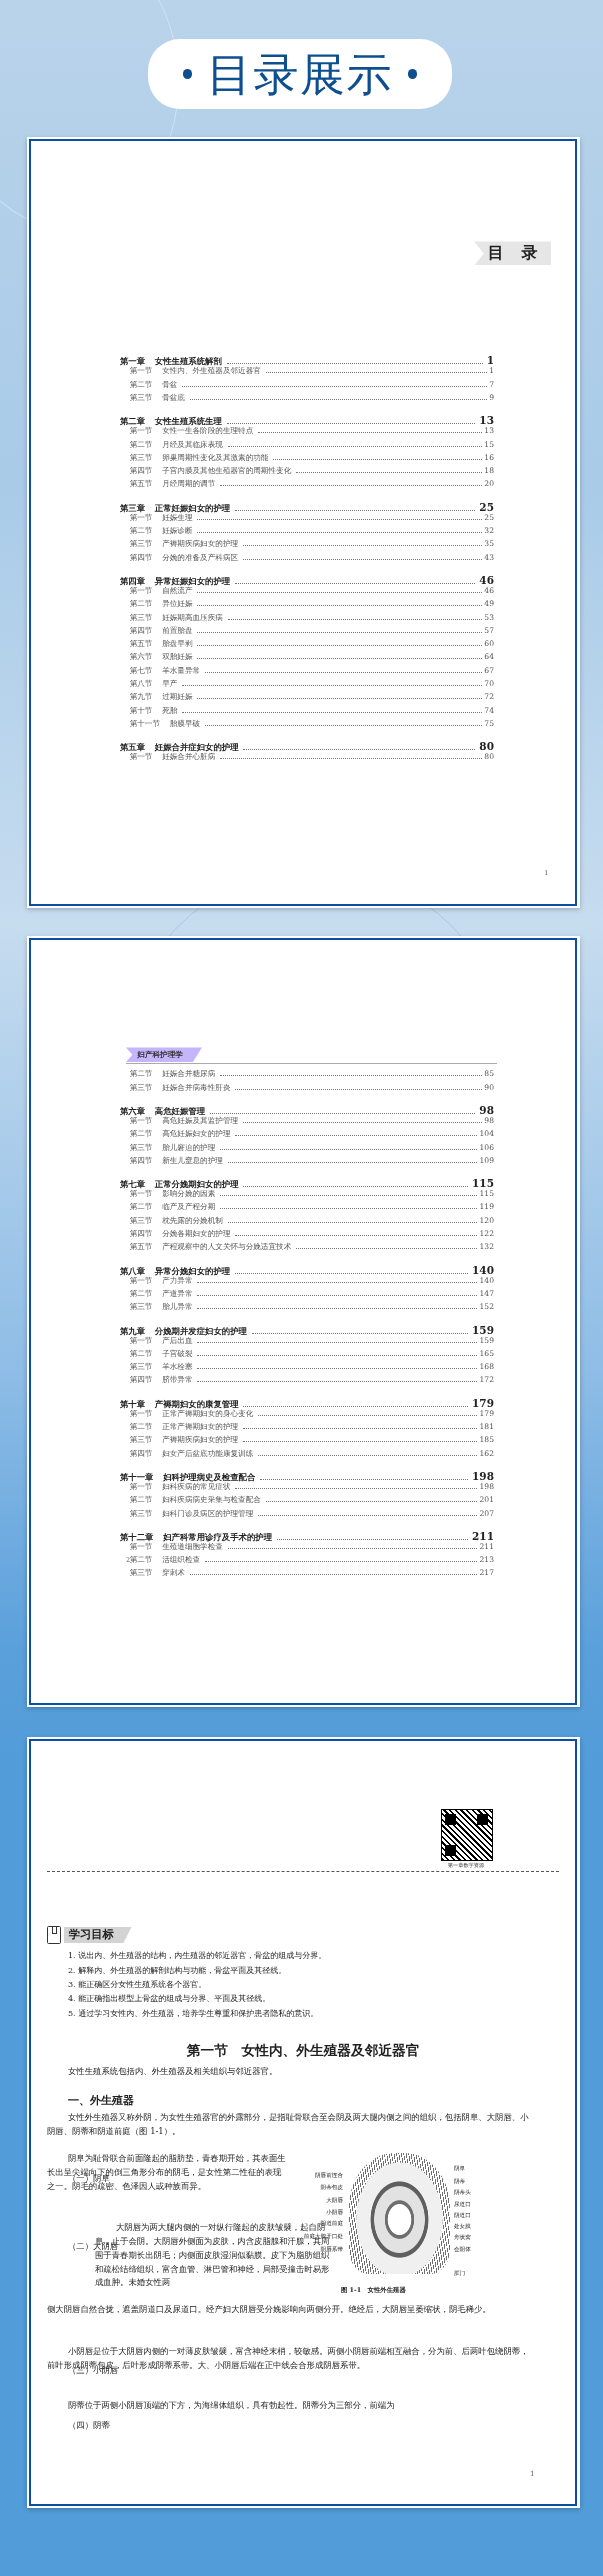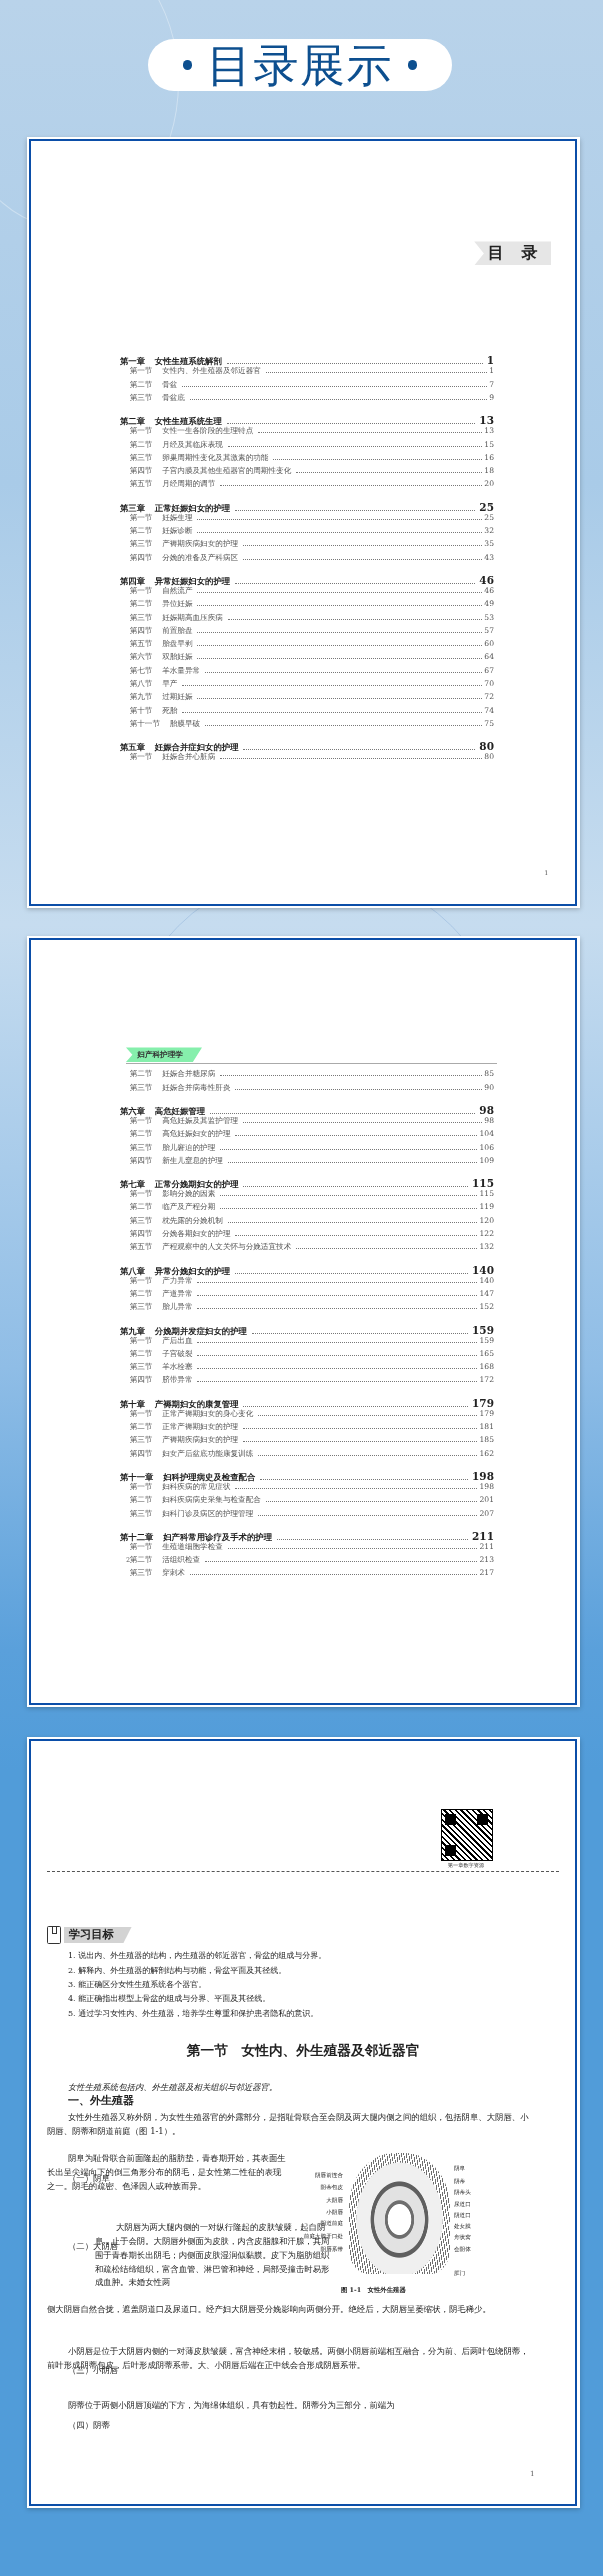--- a/index.html
+++ b/index.html
@@ -1,40 +1,40 @@
 <!DOCTYPE html>
 <html style="font-size:13px"><head>
 <meta charset="utf-8">
 <style>
   html,body{margin:0;padding:0;}
   body{width:604px;height:2576px;position:relative;overflow:hidden;
     font-family:"DejaVu Serif","Liberation Serif",serif;color:#333;
     background:linear-gradient(180deg,#b9d3ea 0px,#a9cbe8 483px,#c6dcef 925px,#8fbde6 1368px,#5aa0db 1650px,#519cd9 1770px,#519cd9 2576px);}
   .bg-arc{position:absolute;border-radius:50%;border:1.6px solid rgba(255,255,255,.35);}
-  .header-pill{position:absolute;left:148px;top:39px;width:304px;height:52px;background:#fff;border-radius:32px;
+  .header-pill{position:absolute;left:148px;top:39px;width:304px;height:70px;background:#fff;border-radius:32px;
     display:flex;align-items:center;justify-content:center;gap:14.5px;}
   .header-pill .dot{width:9.7px;height:9.7px;border-radius:50%;background:#0d4f8f;}
   .header-pill .title{font-family:"DejaVu Sans","Liberation Sans",sans-serif;font-size:45px;color:#0d4f8f;letter-spacing:1.6px;line-height:1;}
   .page{position:absolute;left:26.6px;width:553px;height:771px;background:#fff;
     box-shadow:0 1.6px 4.8px rgba(0,0,0,.25);}
   .page .inner{position:absolute;left:2.4px;top:2.4px;right:2.4px;bottom:2.4px;border:2.4px solid #0b4ea8;background:#fff;}
   .toc-title{position:absolute;right:24px;top:100px;height:24px;width:77px;background:#e6e6e6;
     clip-path:polygon(0 0,100% 0,100% 100%,0 100%,9.7px 50%);font-family:"DejaVu Sans",sans-serif;font-weight:bold;
     font-size:16px;color:#222;display:flex;align-items:center;justify-content:center;gap:17.7px;}
   .toc{position:absolute;left:89px;width:374px;}
   .toc .ch{display:flex;align-items:baseline;font-size:8.4px;font-weight:bold;color:#222;margin-top:8px;height:12px;}
   .toc .ch .num{font-size:10.5px;margin-left:1.6px;}
   .toc .sec{display:flex;align-items:baseline;font-size:7.6px;color:#555;height:13.3px;padding-left:9.7px;}
   .toc .lbl{white-space:nowrap;}
   .toc .name{white-space:nowrap;margin-left:9.7px;}
   .toc .dots{flex:1;border-bottom:1.2px dotted #777;margin:0 2.4px 2.4px 4.8px;}
   .toc .pg{white-space:nowrap;}
   .pnum{position:absolute;font-size:6.4px;color:#555;}
   .book-header{position:absolute;left:95px;top:107px;width:371px;height:16px;border-bottom:1.6px solid #aaa;}
-  .book-header .tag{position:absolute;left:0;top:0;width:76px;height:14.5px;background:#86efac;
+  .book-header .tag{position:absolute;left:0;top:0;width:76px;height:14.5px;background:#c4b5fd;
     clip-path:polygon(0 0,100% 0,88% 100%,0 100%,6.4px 50%);font-family:"DejaVu Sans",sans-serif;font-size:7.6px;font-weight:bold;color:#333;
     display:flex;align-items:center;padding-left:11.3px;box-sizing:border-box;}
   .chapter-banner{position:absolute;left:121px;top:93px;width:249px;height:27px;}
   .chapter-banner .bar{position:absolute;left:0;bottom:0;width:241px;height:14.5px;background:#c9c9c9;}
   .chapter-banner .txt{position:absolute;left:32px;bottom:1.6px;font-size:21px;font-weight:bold;color:#333;letter-spacing:0.8px;white-space:nowrap;}
   .qr{position:absolute;left:410px;top:68px;width:50px;height:50px;
     background:
       linear-gradient(#000,#000) 3.2px 3.2px/11.3px 11.3px no-repeat,
       linear-gradient(#000,#000) 35px 3.2px/11.3px 11.3px no-repeat,
       linear-gradient(#000,#000) 3.2px 35px/11.3px 11.3px no-repeat,
@@ -492,21 +492,21 @@
     </div>
     <div class="objectives">
       <div>1. 说出内、外生殖器的结构，内生殖器的邻近器官，骨盆的组成与分界。</div>
       <div>2. 解释内、外生殖器的解剖结构与功能，骨盆平面及其径线。</div>
       <div>3. 能正确区分女性生殖系统各个器官。</div>
       <div>4. 能正确指出模型上骨盆的组成与分界、平面及其径线。</div>
       <div>5. 通过学习女性内、外生殖器，培养学生尊重和保护患者隐私的意识。</div>
     </div>
 
     <div class="sec-title">第一节　女性内、外生殖器及邻近器官</div>
-    <div class="body-text" style="left:37px;top:340px;font-style:italic;">女性生殖系统包括内、外生殖器及相关组织与邻近器官。</div>
+    <div class="body-text" style="left:37px;top:324px;">女性生殖系统包括内、外生殖器及相关组织与邻近器官。</div>
     <div class="h2">一、外生殖器</div>
     <div class="body-text" style="left:16px;top:370px;width:483px;text-indent:21px;">女性外生殖器又称外阴，为女性生殖器官的外露部分，是指耻骨联合至会阴及两大腿内侧之间的组织，包括阴阜、大阴唇、小阴唇、阴蒂和阴道前庭（图 1-1）。</div>
     <div class="body-text h3" style="left:37px;top:398px;">（一）阴阜</div>
     <div class="body-text" style="left:16px;top:411px;width:241px;text-indent:21px;">阴阜为耻骨联合前面隆起的脂肪垫，青春期开始，其表面生长出呈尖端向下的倒三角形分布的阴毛，是女性第二性征的表现之一。阴毛的疏密、色泽因人或种族而异。</div>
     <div class="body-text h3" style="left:37px;top:466px;">（二）大阴唇</div>
     <div class="body-text" style="left:16px;top:480px;width:241px;text-indent:21px;margin-left:48px;">大阴唇为两大腿内侧的一对纵行隆起的皮肤皱襞，起自阴阜，止于会阴。大阴唇外侧面为皮肤，内含皮脂腺和汗腺，其周围于青春期长出阴毛；内侧面皮肤湿润似黏膜。皮下为脂肪组织和疏松结缔组织，富含血管、淋巴管和神经，局部受撞击时易形成血肿。未婚女性两</div>
     <div class="body-text" style="left:16px;top:562px;width:483px;">侧大阴唇自然合拢，遮盖阴道口及尿道口。经产妇大阴唇受分娩影响向两侧分开。绝经后，大阴唇呈萎缩状，阴毛稀少。</div>
     <div class="body-text h3" style="left:37px;top:590px;">（三）小阴唇</div>
     <div class="body-text" style="left:16px;top:604px;width:483px;text-indent:21px;">小阴唇是位于大阴唇内侧的一对薄皮肤皱襞，富含神经末梢，较敏感。两侧小阴唇前端相互融合，分为前、后两叶包绕阴蒂，前叶形成阴蒂包皮，后叶形成阴蒂系带。大、小阴唇后端在正中线会合形成阴唇系带。</div>
     <div class="body-text h3" style="left:37px;top:645px;">（四）阴蒂</div>

